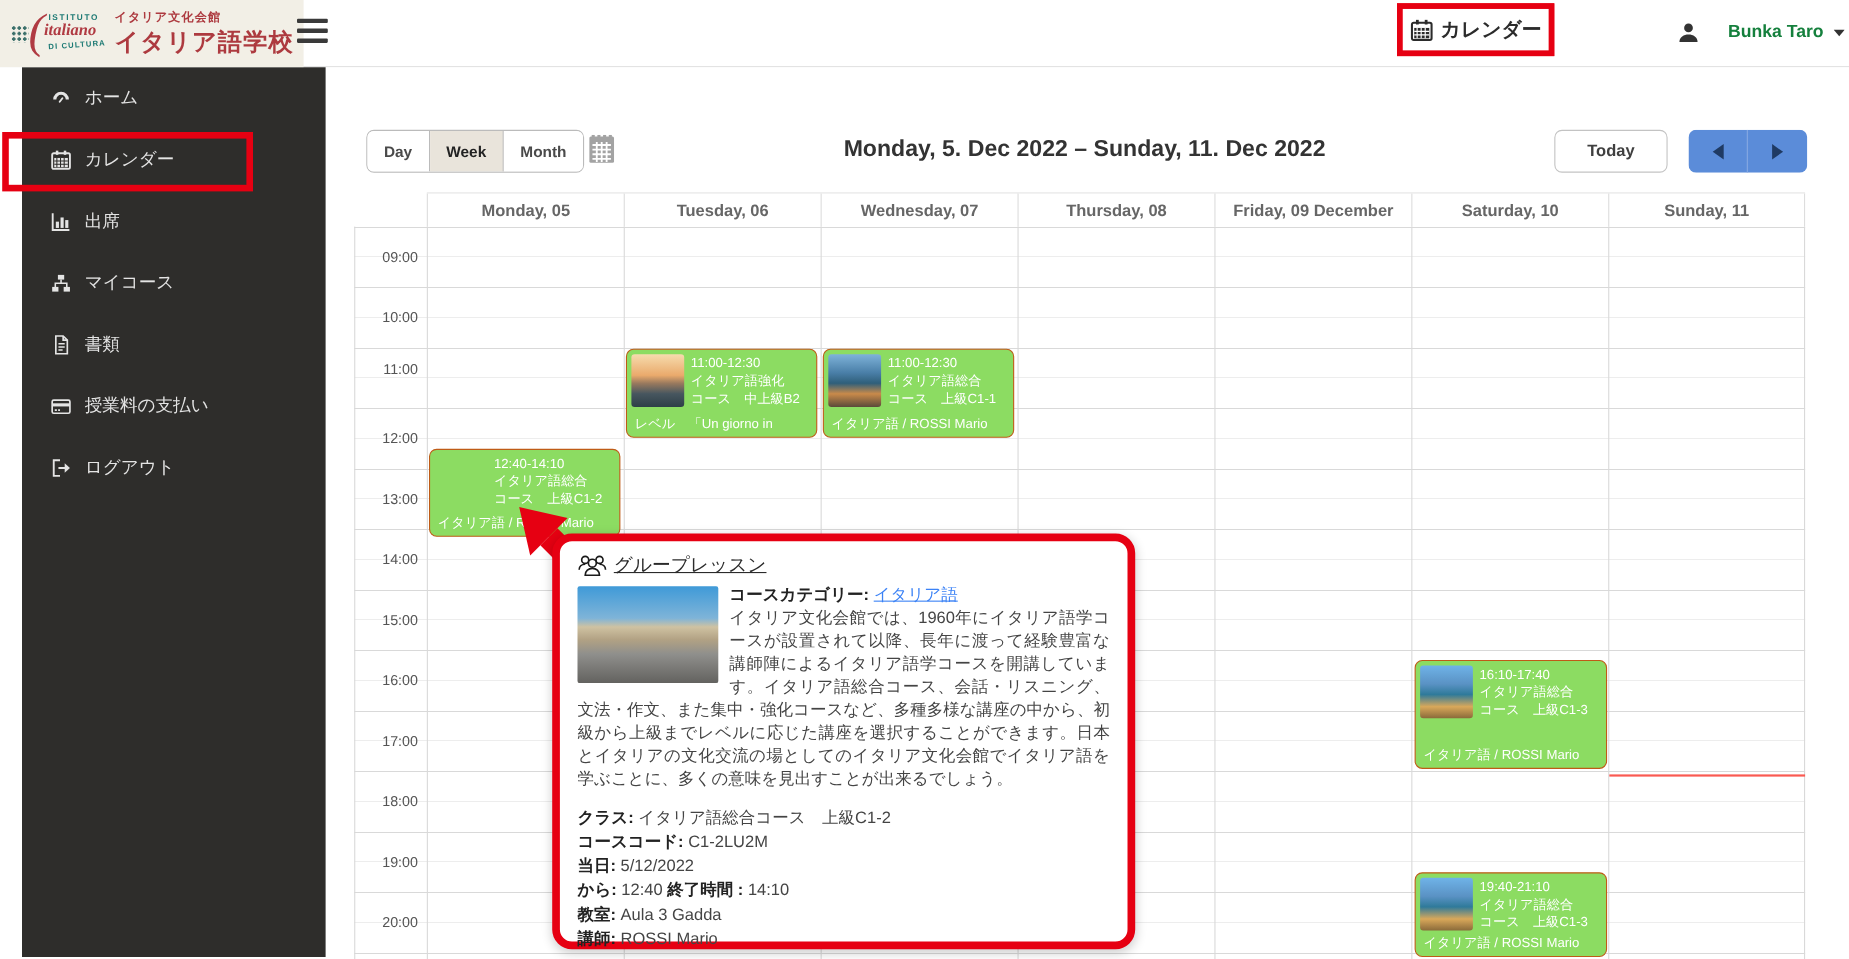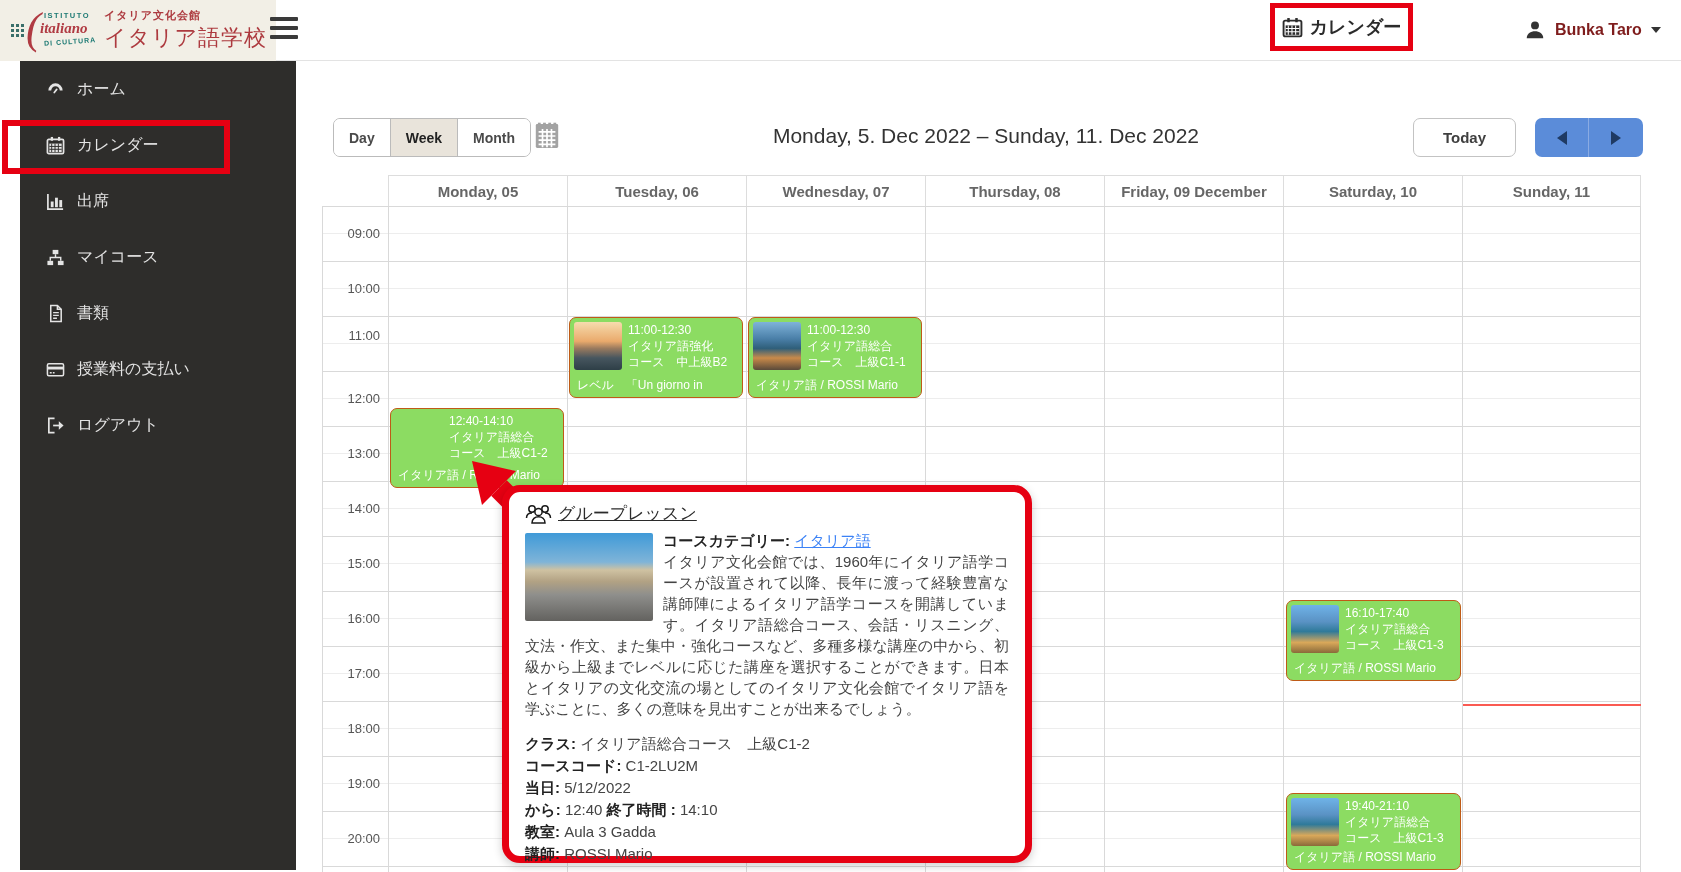--- a/index.html
+++ b/index.html
@@ -16,43 +16,43 @@
     background:radial-gradient(circle 1.6px, #3a6f6a 1.5px, transparent 1.6px);
     background-size:5px 5px; }
   .logo-paren { position:absolute; left:16px; top:-4px; font-family:"Liberation Serif","DejaVu Serif",serif;
     font-size:44px; color:#b03a42; font-style:italic; }
   .logo-t1 { position:absolute; left:34px; top:4px; font-size:7.5px; letter-spacing:1.5px; color:#1d7a74; font-weight:700;}
   .logo-t2 { position:absolute; left:30px; top:13px; font-size:15px; color:#b03a42;
     font-family:"Liberation Serif","DejaVu Serif",serif; font-style:italic; font-weight:700;}
   .logo-t3 { position:absolute; left:34px; top:31px; font-size:7px; letter-spacing:1px; color:#1d7a74; font-weight:700; transform:rotate(-4deg);}
   #logo-title { left:104px; top:8px; }
   #logo-title .l1 { font-size:11px; font-weight:700; color:#ad3a3f; letter-spacing:1px;}
-  #logo-title .l2 { font-size:22px; font-weight:400; color:#ad3a3f; letter-spacing:1px;}
+  #logo-title .l2 { font-size:22px; font-weight:700; color:#ad3a3f; letter-spacing:1px;}
   #hamburger { left:270px; top:17px; width:28px; height:26px; cursor:pointer; }
   #hamburger span { display:block; width:28px; height:4px; background:#3a3a3a; margin-bottom:5px; border-radius:1px;}
   #cal-shortcut { left:1270px; top:3px; width:143px; height:48px; border:5px solid #e60012;
     display:flex; align-items:center; justify-content:center; gap:7px; background:#fff; }
   #cal-shortcut span { font-size:18px; font-weight:700; color:#2b2b2b; }
   #user-area { left:1524px; top:14px; height:32px; display:flex; align-items:center; gap:9px; cursor:pointer;}
-  #user-area .uname { font-size:16px; font-weight:700; color:#7f1d1d; }
+  #user-area .uname { font-size:16px; font-weight:700; color:#15803d;margin-left:16px; }
 
   
   #sidebar { left:0; top:61px; width:276px; height:809px; background:#2e2d2b; z-index:15;margin-left:20px;}
   .side-item { display:flex; align-items:center; gap:12px; height:56px; padding-left:26px;
     color:#e4e4e4; font-size:16px; cursor:pointer; }
   .side-item svg { flex:0 0 auto; }
 
   
   #seg { left:333px; top:118px; height:39px; display:flex; border:1px solid #bbb; border-radius:7px; overflow:hidden; background:#fff;}
   .seg-btn { padding:0 15px; display:flex; align-items:center; font-size:14px; font-weight:600; color:#4a4a4a;
     border-right:1px solid #bbb; cursor:pointer; background:#fff;}
   .seg-btn:last-child { border-right:none; }
   .seg-btn.active { background:#e9e4db; color:#222; }
   #tb-calicon { left:533px; top:121px; width:28px; height:30px; cursor:pointer;}
-  #cal-title { left:646px; top:124px; width:680px; text-align:center; font-size:21px; color:#333; font-weight:400;}
+  #cal-title { left:646px; top:124px; width:680px; text-align:center; font-size:21px; color:#333; font-weight:700;}
   #today-btn { left:1413px; top:118px; width:103px; height:39px; border:1px solid #c3c3c3; border-radius:7px;
     background:#fff; font-size:15px; font-weight:700; color:#3f3f3f; display:flex; align-items:center; justify-content:center; cursor:pointer;}
   #nav-btns { left:1535px; top:118px; width:108px; height:39px; border-radius:7px; overflow:hidden; display:flex; }
   .nav-b { width:54px; height:39px; background:#5b8cd9; display:flex; align-items:center; justify-content:center; cursor:pointer;}
   .nav-b.prev { border-right:1px solid #8aabe3; }
 
   
   #day-headers { left:388px; top:175px; width:1253px; height:31px; display:flex;
     border-top:1px solid #ddd; }
   .day-h { width:179px; border-left:1px solid #ddd; display:flex; align-items:center; justify-content:center;
@@ -292,21 +292,21 @@
   <div class="event" style="left:748px;top:317px;width:174px;height:81px">
     <div class="ev-thumb t-cinque"></div>
     <div class="ev-main">
       <div class="ev-time">11:00-12:30</div>
       <div class="ev-line">イタリア語総合</div>
       <div class="ev-line">コース　上級C1-1</div>
     </div>
     <div class="ev-footer">イタリア語 / ROSSI Mario</div>
   </div>
 
-  <div class="event" style="left:1286px;top:600px;width:175px;height:81px">
+  <div class="event" style="left:1286px;top:600px;width:175px;height:99px">
     <div class="ev-thumb t-lake"></div>
     <div class="ev-main">
       <div class="ev-time">16:10-17:40</div>
       <div class="ev-line">イタリア語総合</div>
       <div class="ev-line">コース　上級C1-3</div>
     </div>
     <div class="ev-footer">イタリア語 / ROSSI Mario</div>
   </div>
 
   <div class="event" style="left:1286px;top:793px;width:175px;height:77px">

